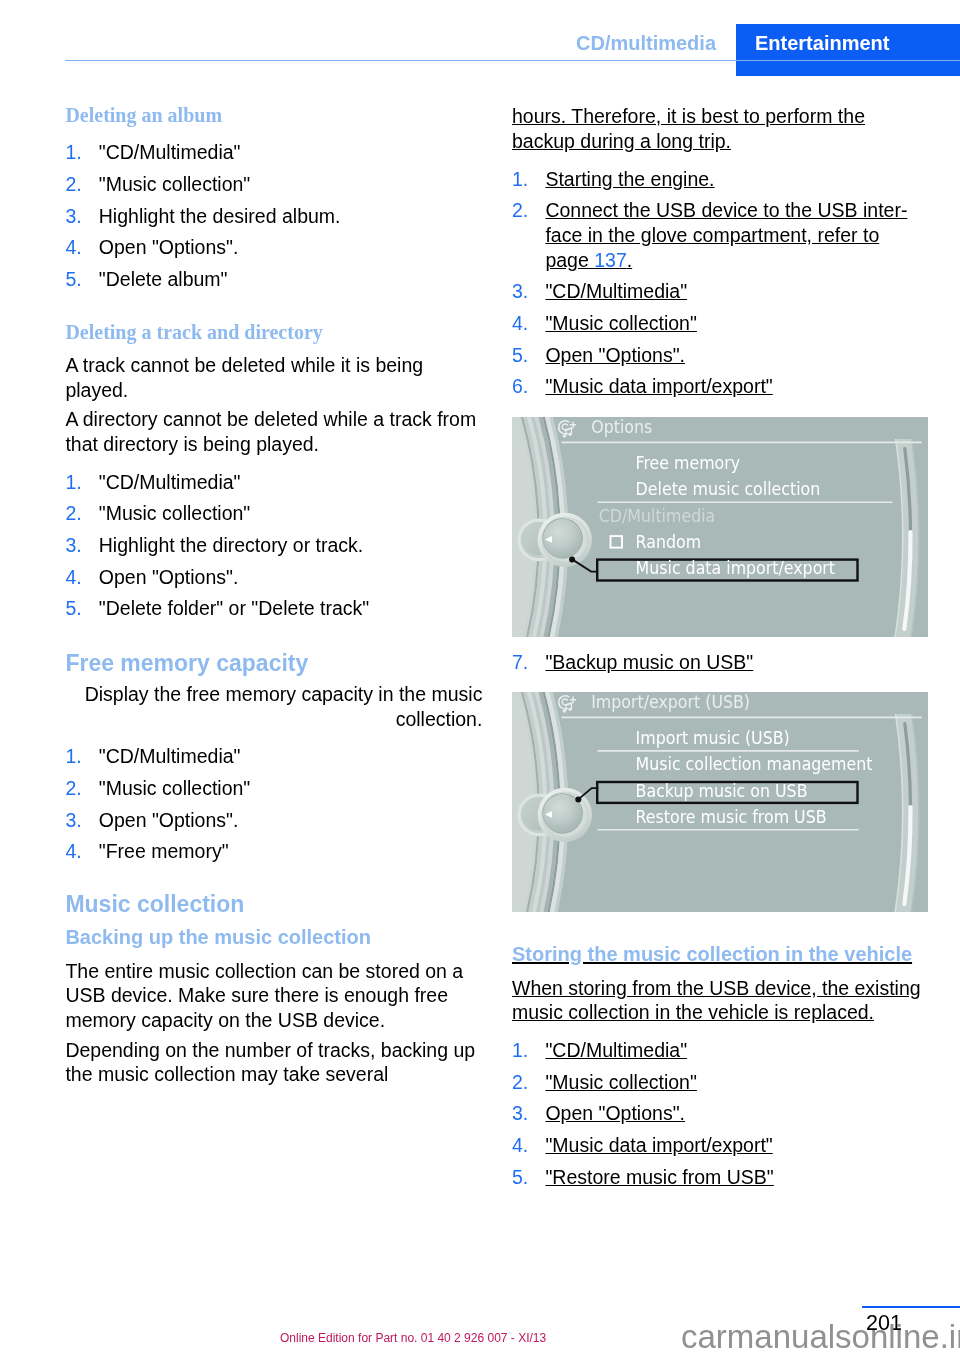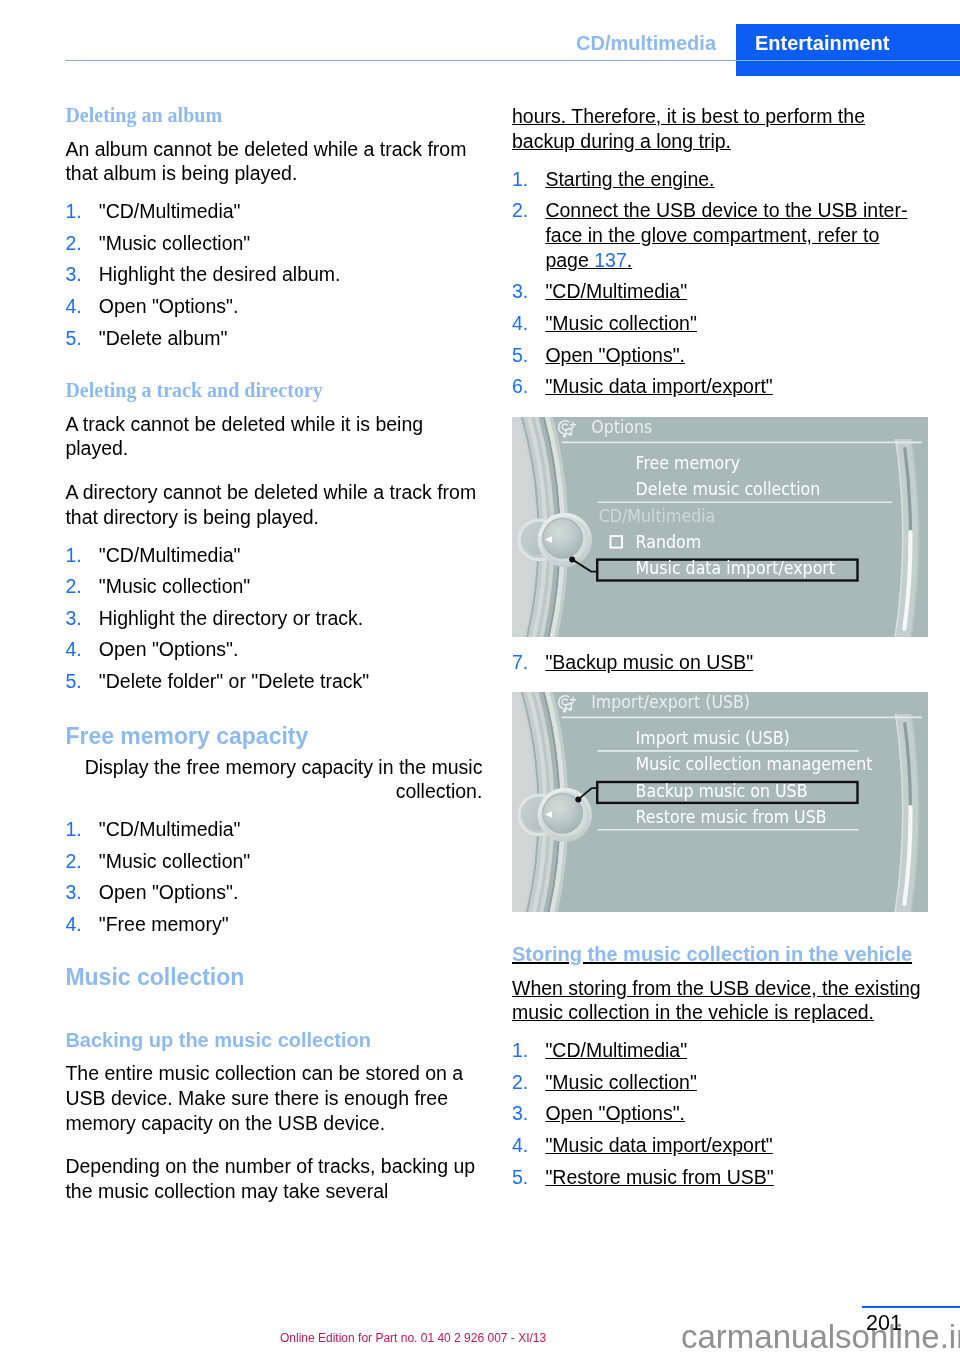--- a/index.html
+++ b/index.html
@@ -27,23 +27,23 @@
 ol.steps{list-style:none;}
 ol.steps>li{position:relative;padding-left:33.4px;font-size:19.5px;line-height:24.7px;color:#000;margin-bottom:6.9px;}
 ol.steps>li:last-child{margin-bottom:0;}
 ol.steps>li>.num{position:absolute;left:0;top:0;color:#1f6ff2;}
 .pref{color:#1f6ff2;}
 
 .m-h1{margin-top:27.4px;}
 .m-h2{margin-top:28.9px;}
 .m-h3{margin-top:29.0px;font-family:Liberation Serif, serif;}
 .m-h3-after-fig{margin-top:31.0px;}
-.m-h3-after-h1{margin-top:39px;}
+.m-h3-after-h1{margin-top:9px;}
 .m-p{margin-top:9.3px;}
-.m-p-after-p{margin-top:19px;}
+.m-p-after-p{margin-top:5px;}
 .m-p-after-h2{margin-top:6.0px;text-align:right;}
 .m-ol{margin-top:13.2px;}
 .m-fig{margin-top:17.7px;}
 .m-ol-after-fig{margin-top:12.5px;}
 .first{margin-top:0 !important;}
 
 .figure{width:416px;height:220.4px;display:block;}
 .figure text{font-family:"DejaVu Sans", sans-serif;font-stretch:condensed;}
 .scr-title{font-size:17.6px;fill:#e9efed;}
 .scr-row{font-size:17.6px;fill:#ffffff;}
@@ -60,21 +60,20 @@
 <div id="header">
   <div id="hdr-crumb">CD/multimedia</div>
   <div id="hdr-tab">
     <div id="hdr-tab-label">Entertainment</div>
   </div>
   <div id="hdr-rule"></div>
 </div>
 
 <div class="col" id="col-left">
     <h3 class="sec m-h3 first">Deleting an album</h3>
-    <p class="body m-p">An album cannot be deleted while a track from that album is being played.</p>
     <ol class="steps m-ol">
       <li><span class="num">1.</span>"CD/Multimedia"</li>
       <li><span class="num">2.</span>"Music collection"</li>
       <li><span class="num">3.</span>Highlight the desired album.</li>
       <li><span class="num">4.</span>Open "Options".</li>
       <li><span class="num">5.</span>"Delete album"</li>
     </ol>
     <h3 class="sec m-h3">Deleting a track and directory</h3>
     <p class="body m-p">A track cannot be deleted while it is being played.</p>
     <p class="body m-p-after-p">A directory cannot be deleted while a track from that directory is being played.</p>

